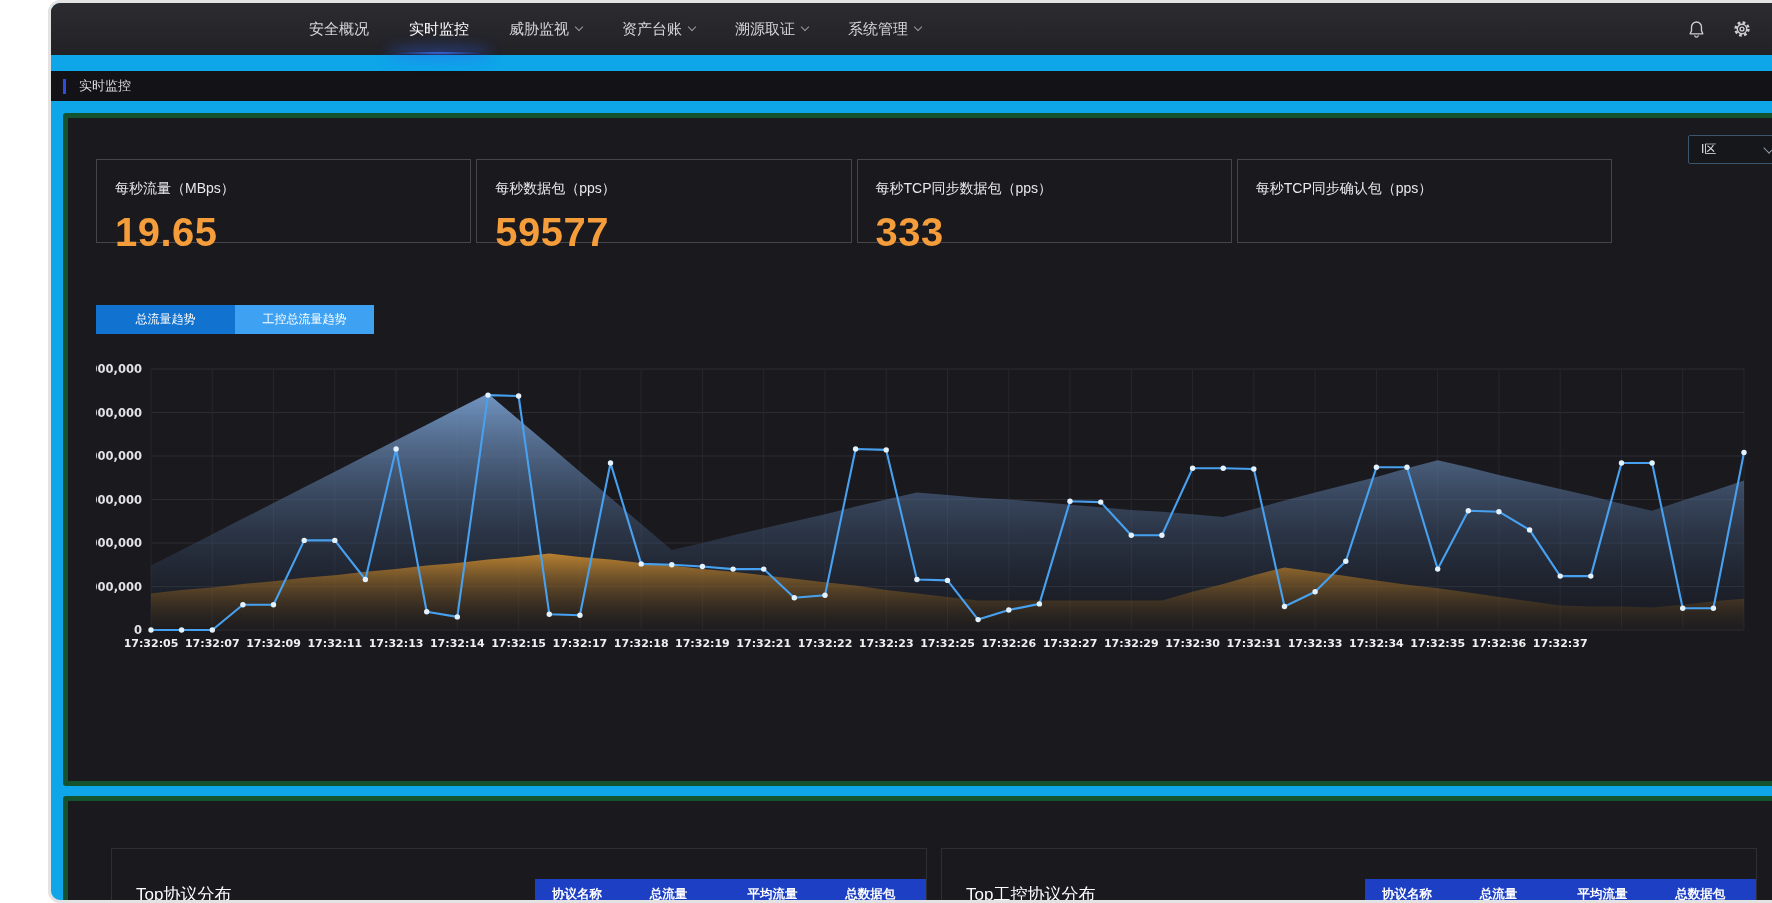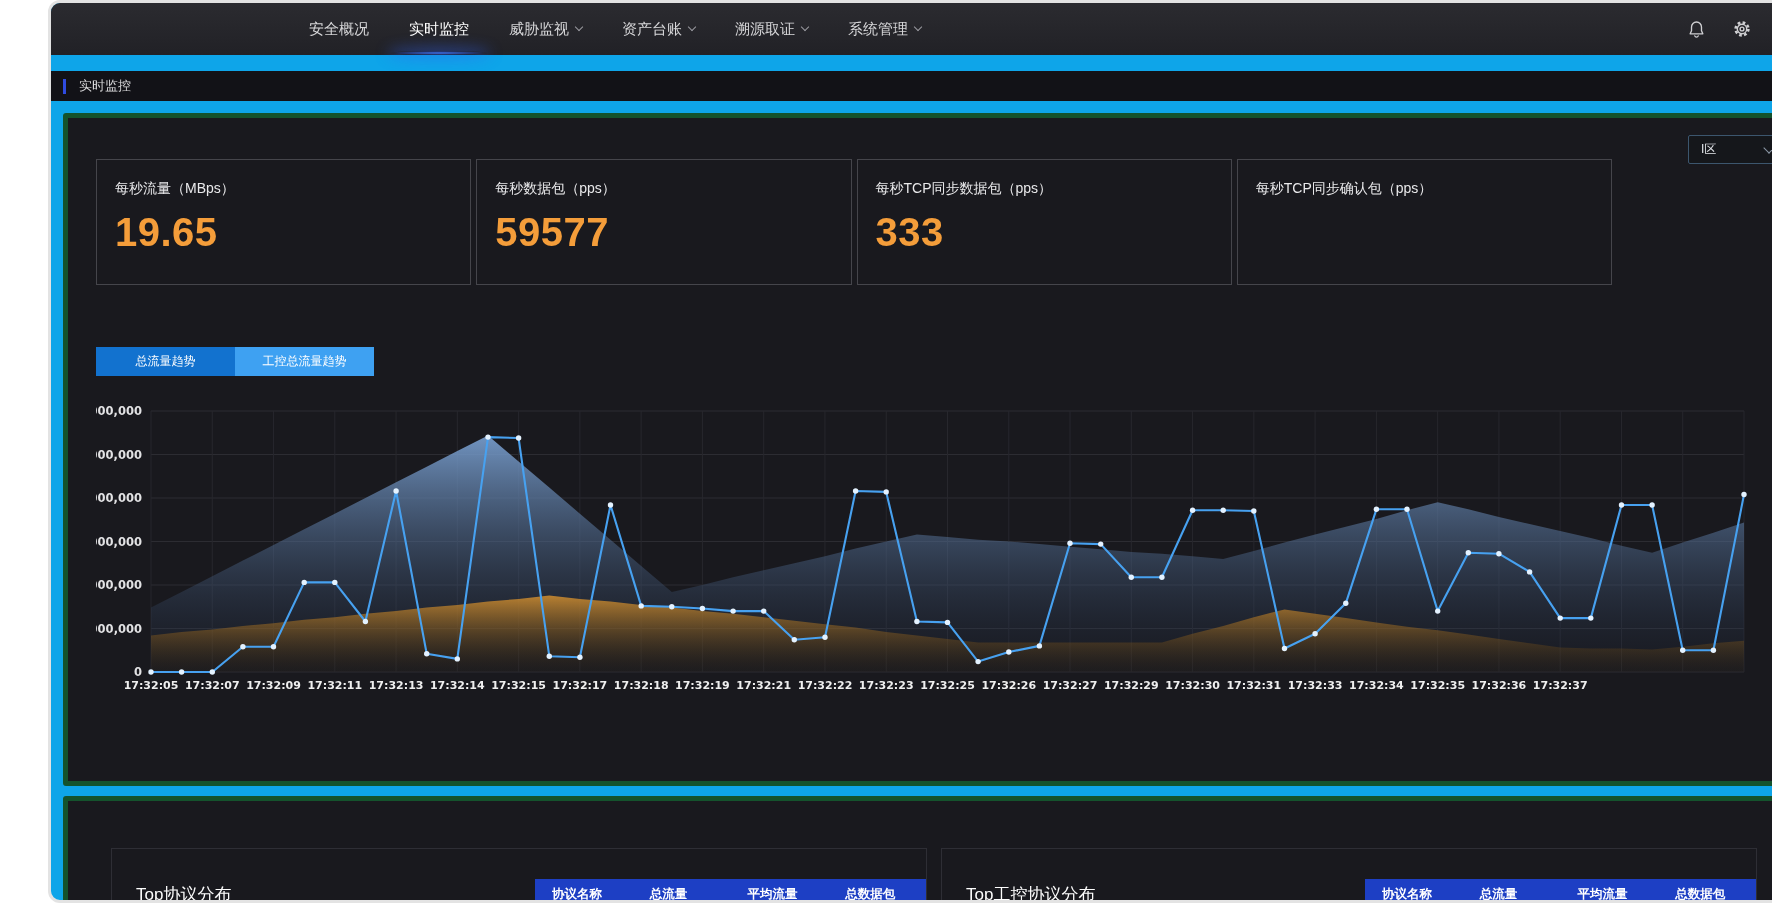--- a/index.html
+++ b/index.html
@@ -24,21 +24,21 @@
 
   
   .panel{position:relative;margin:12px 12px 0 12px;background:#19191e;border:5px solid #14532d;border-radius:3px;}
   .panel.monitor{height:673px;padding:16px 28px 0 28px;}
   .zone-select{position:absolute;top:17px;right:16px;width:96px;height:29px;border:1px solid #3c566e;border-radius:2px;background:#15171b;display:flex;align-items:center;justify-content:space-between;padding:0 10px 0 12px;cursor:pointer;}
   .zone-select .val{color:#e3e6ea;font-size:12px;}
   .sel-chev{width:8px;height:8px;border-right:1.6px solid #8a97a5;border-bottom:1.6px solid #8a97a5;transform:rotate(45deg);margin-top:-4px;}
   .section-title{margin-top:36px;color:#ececee;font-size:14px;}
 
   .cards{display:flex;gap:5px;margin-top:25px;width:1516px;}
-  .card{flex:1;height:126px;border:1px solid #45454b;padding:20px 18px 0 18px;}
+  .card{flex:1;height:84px;border:1px solid #45454b;padding:20px 18px 0 18px;}
   .card .lbl{color:#e9e9eb;font-size:14px;}
   .card .num{margin-top:12px;color:#f49d3a;font-size:40px;font-weight:700;letter-spacing:.5px;}
 
   .tabs{display:flex;margin-top:62px;}
   .tab{width:139px;height:29px;display:flex;align-items:center;justify-content:center;color:#fff;font-size:12px;cursor:pointer;}
   .tab.t0{background:#1272cf;}
   .tab.t1.active{background:#3ea1f2;}
 
   .chart-wrap{margin-top:12px;}
   svg text{font-family:"DejaVu Sans","Liberation Sans",sans-serif;}

